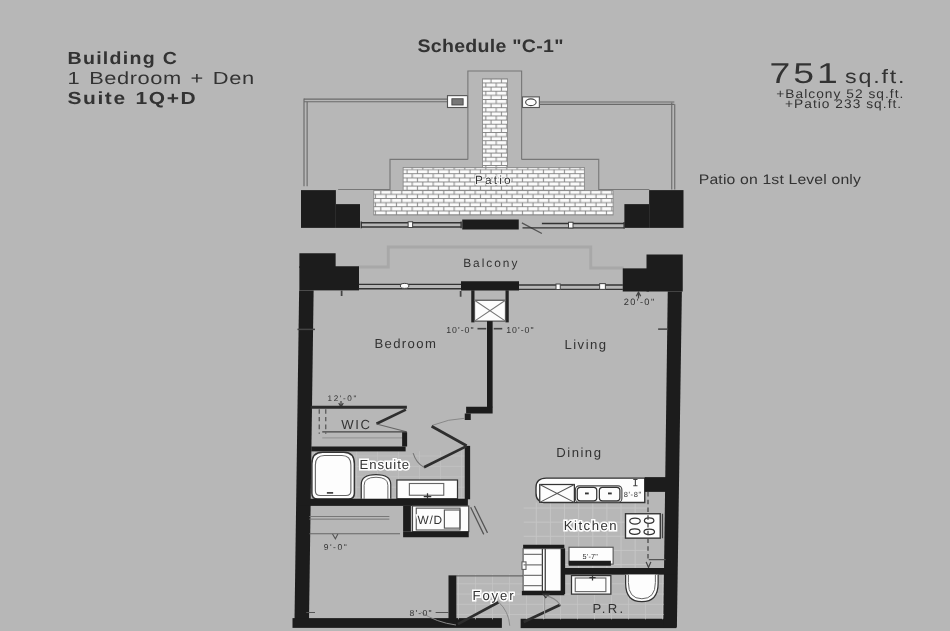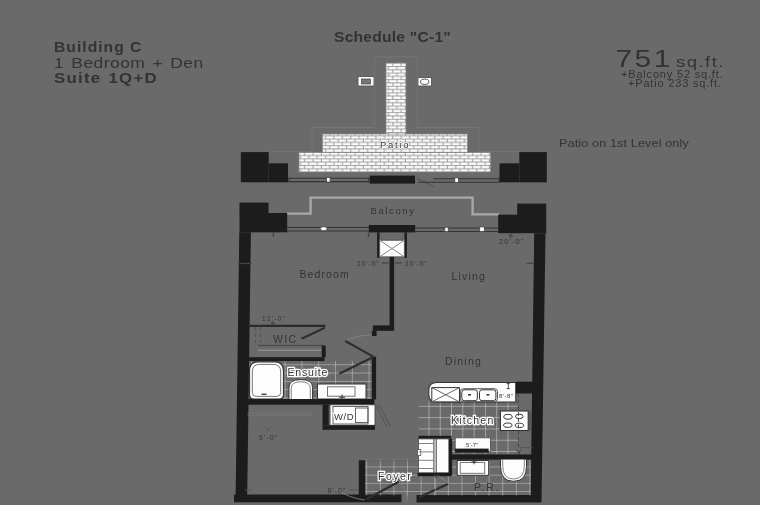--- a/index.html
+++ b/index.html
@@ -1,16 +1,16 @@
 <!DOCTYPE html>
 <html><head>
 <meta charset="utf-8">
 <style>
 html,body{margin:0;padding:0;background:#fff;}
-#page{position:relative;filter:grayscale(1);width:760px;height:505px;background:#4d7c0f;overflow:hidden;font-family:"Liberation Sans",sans-serif;}
+#page{position:relative;filter:grayscale(1);width:760px;height:505px;background:#fca5a5;overflow:hidden;font-family:"Liberation Sans",sans-serif;}
 svg{position:absolute;left:0;top:0;}
 text{font-family:"Liberation Sans",sans-serif;fill:#333;}
 .halo{paint-order:stroke;stroke:#fdfdfd;stroke-width:2.5px;}
 </style>
 </head>
 <body>
 <div id="page">
 <svg width="760" height="505" viewBox="0 0 760 505">
 <defs>
 <pattern id="brick" width="8.4" height="6.6" patternUnits="userSpaceOnUse">

